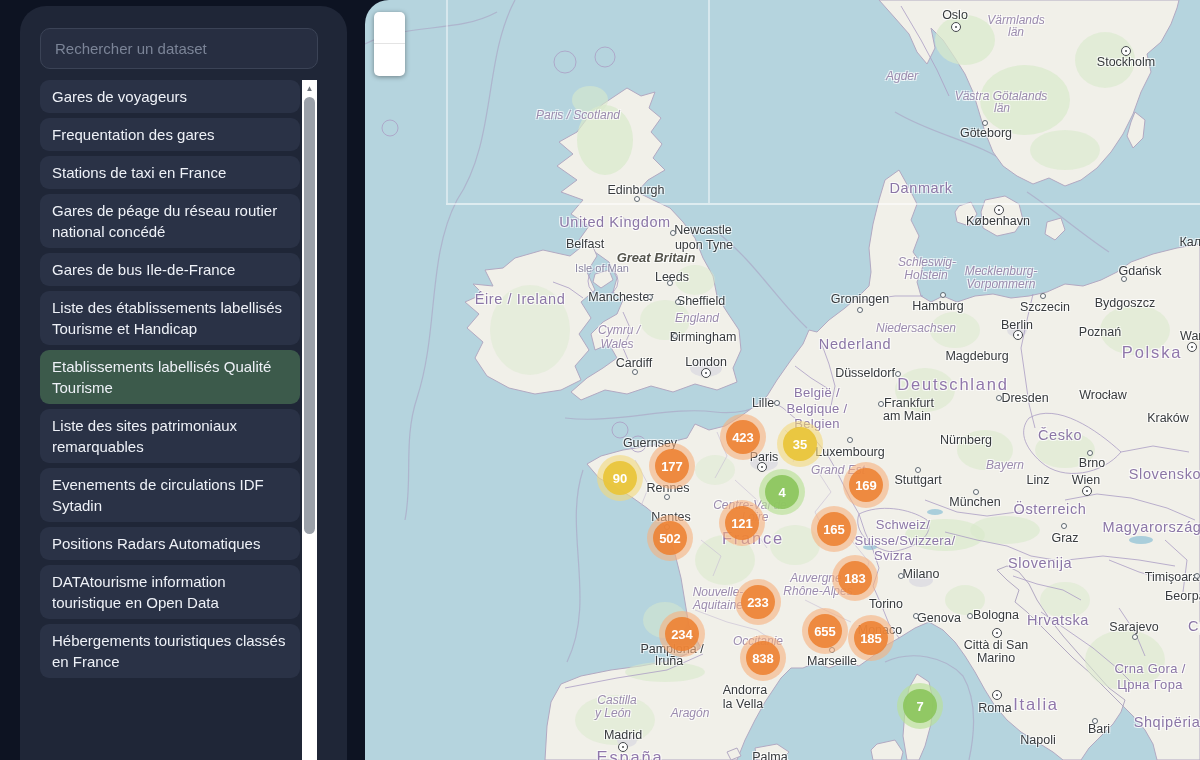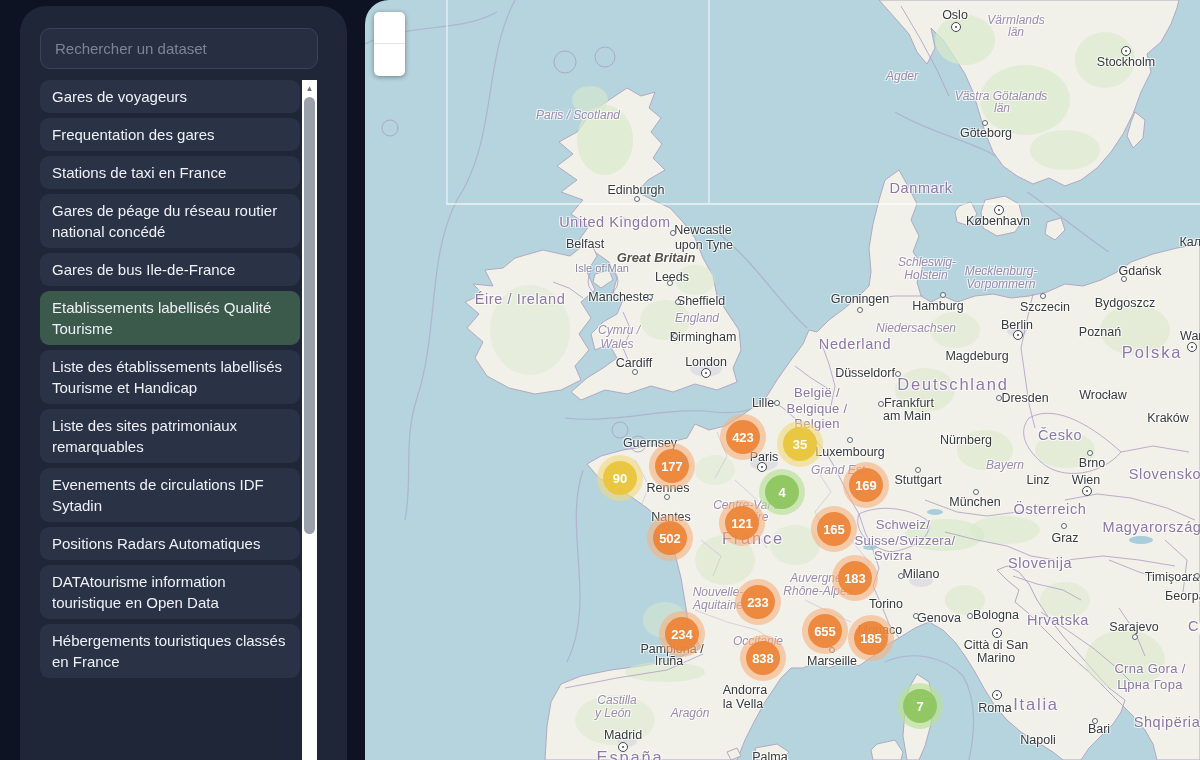--- a/index.html
+++ b/index.html
@@ -81,22 +81,22 @@
 <body>
 
 <aside class="sidebar">
   <input class="search-input" type="text" placeholder="Rechercher un dataset" style="">
   <div class="ds-list" id="dataset-list">
       <div class="ds-item">Gares de voyageurs</div>
       <div class="ds-item">Frequentation des gares</div>
       <div class="ds-item">Stations de taxi en France</div>
       <div class="ds-item">Gares de péage du réseau routier national concédé</div>
       <div class="ds-item">Gares de bus Ile-de-France</div>
+      <div class="ds-item">Liste des établissements labellisés Tourisme et Handicap</div>
       <div class="ds-item selected">Etablissements labellisés Qualité Tourisme</div>
-      <div class="ds-item">Liste des établissements labellisés Tourisme et Handicap</div>
       <div class="ds-item">Liste des sites patrimoniaux remarquables</div>
       <div class="ds-item">Evenements de circulations IDF Sytadin</div>
       <div class="ds-item">Positions Radars Automatiques</div>
       <div class="ds-item">DATAtourisme information touristique en Open Data</div>
       <div class="ds-item">Hébergements touristiques classés en France</div>
     </div>
   <div class="sb-track">
     <div class="sb-arrow">▲</div>
     <div class="sb-thumb"></div>
   </div>

